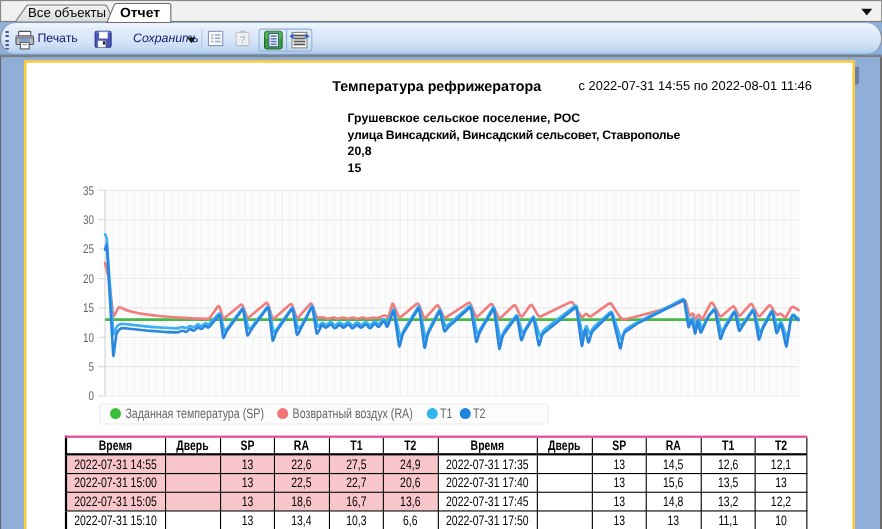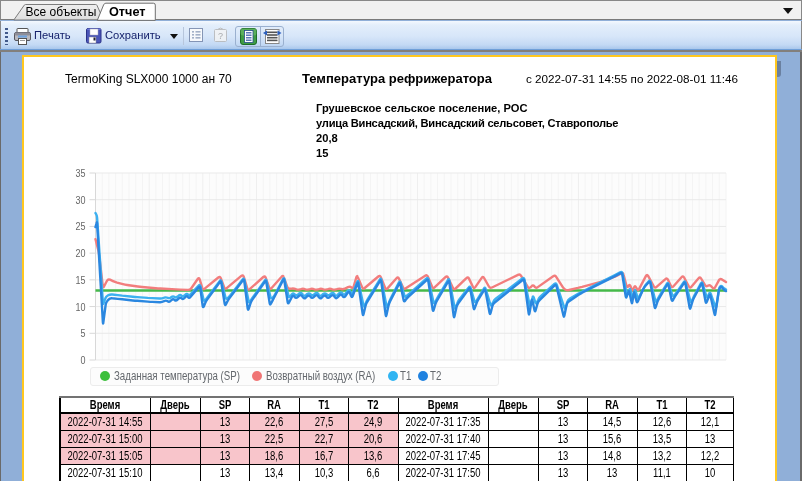--- a/index.html
+++ b/index.html
@@ -4,21 +4,21 @@
 * { margin:0; padding:0; box-sizing:border-box; }
 html,body { width:802px; height:481px; overflow:hidden; font-family:"Liberation Sans", sans-serif; }
 #win { position:relative; width:802px; height:481px; background:#90afd8; }
 #tabstrip { position:absolute; left:0; top:0; width:802px; height:20px; background:#f1f1f1;
   border-top:1px solid #888; border-left:1px solid #888; border-right:1px solid #888;
   border-bottom:1px solid #7b7b7b; }
 #dropdn { position:absolute; right:8px; top:7px; width:0; height:0;
   border-left:5px solid transparent; border-right:5px solid transparent; border-top:6px solid #111; }
 #toolbar { position:absolute; left:0; top:21px; width:802px; height:28px;
   background:linear-gradient(#f3f8fe 0%, #e3eefb 15%, #d7e6f9 55%, #c3d9f4 85%, #a9c7ec 100%);
-  border-left:1px solid #888; border-right:1px solid #888; }
+  border-left:1px solid #888; border-right:1px solid #888;border-radius:14px; }
 #tbedge1 { position:absolute; left:0; top:49px; width:802px; height:1px; background:#6f9fd8; }
 #tbedge2 { position:absolute; left:0; top:50px; width:802px; height:2px; background:#827f7c; }
 .grip { position:absolute; left:4px; top:7px; width:3px; height:17px;
   background:repeating-linear-gradient(#41598a 0 2px, rgba(0,0,0,0) 2px 4px); }
 .tbtext { position:absolute; top:8px; font-size:11.2px; color:#15216b; }
 #page { position:absolute; left:22px; top:55px; width:755px; height:426px;
   background:#ffffff; border-left:2px solid #ffc71f; border-right:2px solid #ffc71f; border-top:2px solid #ffc71f; }
 #pshadow { position:absolute; left:777px; top:61px; width:4px; height:16px; background:rgba(75,90,115,0.55); border-radius:0 0 3px 0; filter:blur(0.6px); }
 #winborderL { position:absolute; left:0; top:52px; width:1px; height:429px; background:#6a6a6a; }
 #winborderR { position:absolute; left:800px; top:52px; width:2px; height:429px; background:#6a6a6a; }
@@ -27,31 +27,30 @@
 #legend { position:absolute; left:66px; top:310px; width:409px; height:19px; background:#fcfcfc;
   border:1px solid #ececec; border-radius:3px; }
 .ldot { position:absolute; width:10px; height:10px; border-radius:50%; top:3px; }
 .ltxt { position:absolute; top:0px; font-size:12.5px; color:#63676c; line-height:17px; white-space:nowrap;
   transform:scaleX(0.775); transform-origin:0 0; }
 #rept { position:absolute; left:35px; top:339px; border-collapse:collapse; table-layout:fixed; }
 #rept td { border:1px solid #000; font-size:12.5px; text-align:center; padding:0; height:17px; white-space:nowrap; }
 #rept td i { font-style:normal; display:inline-block; width:0; vertical-align:baseline; }
 #rept td i s { text-decoration:none; display:inline-block; white-space:nowrap; transform:translateX(-50%) scaleX(0.76); }
 #rept tr.hd td { font-weight:bold; border-bottom:2px solid #000; height:15px; }
-#rept tr:first-child td { border-top:2px solid #737373; }
+#rept tr:first-child td { border-top:2px solid #ec4899; }
 #rept td:first-child { border-left:2px solid #000; }
 #rept td.pink { background:#f8c5cb; }
 </style></head>
 <body>
 <div id="win">
   <div id="winborderL"></div>
     <div id="winborderR"></div>
   <div id="pshadow"></div>
   <div id="page">
-    <div class="pg" style="left:41px;top:15px;font-size:12px;">TermoKing SLX000 1000 ан 70</div>
     <div class="pg b" style="left:278px;top:14px;font-size:13px;">Температура рефрижератора</div>
     <div class="pg" style="left:502px;top:15px;font-size:11.7px;text-align:right;">с 2022-07-31 14:55 по 2022-08-01 11:46</div>
     <div class="pg b" style="left:264px;top:44px;font-size:11.15px;line-height:15px;margin-left:28px;">Грушевское сельское поселение, РОС<br><span style="letter-spacing:-0.25px">улица Винсадский, Винсадский сельсовет, Ставрополье</span><br>20,8<br>15</div>
 <svg width="680" height="200" viewBox="0 0 680 200" xmlns="http://www.w3.org/2000/svg" style="position:absolute;left:36px;top:107.5px;" shape-rendering="auto">
 <rect x="35.5" y="8.0" width="630.5" height="187.0" fill="#fcfcfc"></rect>
 <line x1="35.50" y1="8.0" x2="35.50" y2="195.0" stroke="#efefef" stroke-width="1"></line>
         <line x1="42.21" y1="8.0" x2="42.21" y2="195.0" stroke="#f4f4f4" stroke-width="1"></line>
         <line x1="48.91" y1="8.0" x2="48.91" y2="195.0" stroke="#f4f4f4" stroke-width="1"></line>
         <line x1="55.62" y1="8.0" x2="55.62" y2="195.0" stroke="#f4f4f4" stroke-width="1"></line>
         <line x1="62.33" y1="8.0" x2="62.33" y2="195.0" stroke="#f4f4f4" stroke-width="1"></line>
@@ -285,21 +284,21 @@
     </linearGradient>
       </defs>
     <path d="M13.8,20 L24.3,5.1 Q24.8,4.5 25.6,4.5 L95.5,4.5 Q96.6,4.5 96.9,5.2 L103.5,19.8 Z" fill="url(#tg)" stroke="#7c7c7c" stroke-width="1"></path>
     <path d="M97.3,20.3 L103.6,4.9 Q104.3,3.2 105.9,3.2 L153.4,3.2 Q155.3,3.2 155.3,5.1 L155.3,20.4 Z" fill="#ffffff" stroke="#6e6e6e" stroke-width="1"></path>
     <text x="25.5" y="15.5" font-size="12px" fill="#000" font-family="Liberation Sans, sans-serif">Все объекты</text>
     <text x="109" y="15.5" font-size="12px" textLength="36.5" lengthAdjust="spacingAndGlyphs" font-weight="bold" fill="#000" font-family="Liberation Sans, sans-serif">Отчет</text>
   </svg>
   <div id="toolbar">
     <div class="grip"></div>
     <div class="tbtext" style="left:33px;">Печать</div>
-    <div class="tbtext" style="left:104px;">Сохранить</div>
+    <div class="tbtext" style="left:120px;font-style:italic;">Сохранить</div>
     <div style="position:absolute;left:169px;top:13px;width:0;height:0;border-left:4px solid transparent;border-right:4px solid transparent;border-top:5px solid #111;"></div>
     <svg width="802" height="28" style="position:absolute;left:0;top:0;" xmlns="http://www.w3.org/2000/svg">
 <g id="printer">
  <rect x="16" y="7.5" width="11" height="5" fill="#fff" stroke="#555" stroke-width="1" rx="0.5"></rect>
  <rect x="13.5" y="11.5" width="16" height="8" rx="1.5" fill="#b9b9c0" stroke="#55555e" stroke-width="1"></rect>
  <rect x="13.5" y="11.5" width="16" height="3" rx="1.5" fill="#8e8e98"></rect>
  <rect x="17" y="14.5" width="9" height="2" fill="#6ea3e0"></rect>
  <rect x="17.5" y="17.5" width="8" height="6" fill="#fff" stroke="#555" stroke-width="1"></rect>
  <rect x="19" y="19" width="5" height="1" fill="#999"></rect>
 </g>

